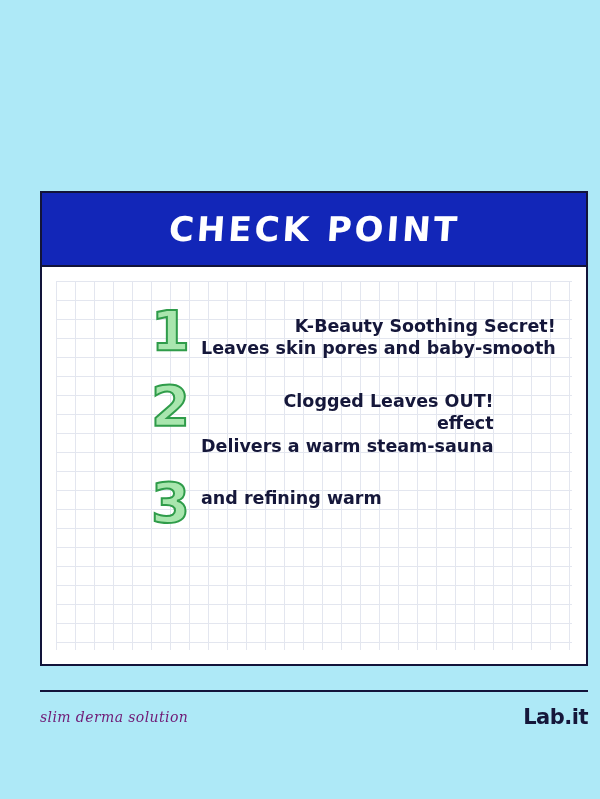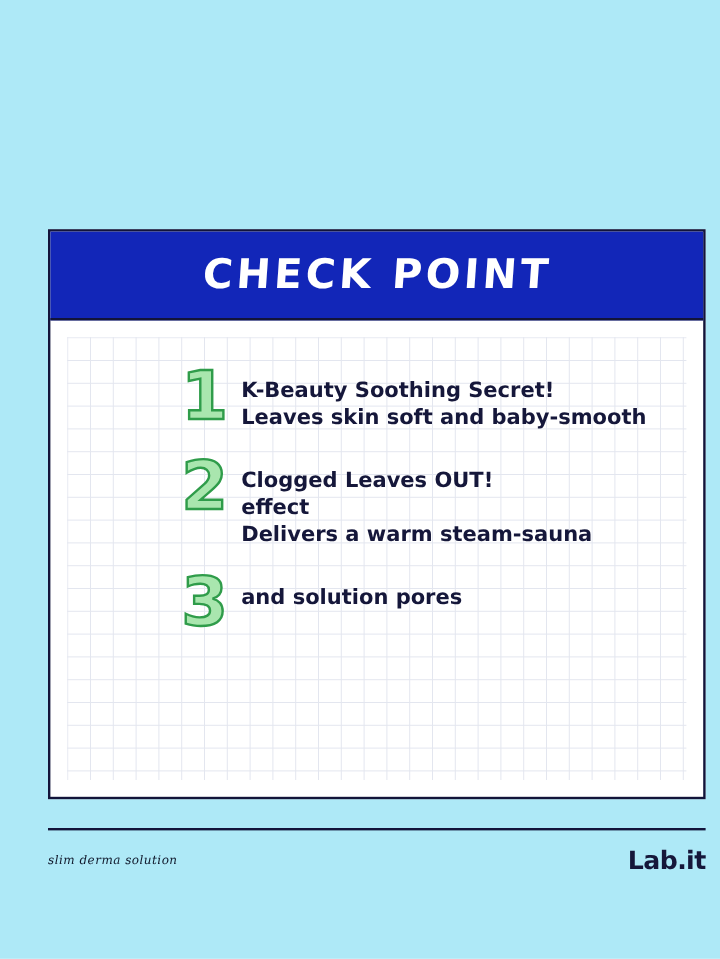--- a/index.html
+++ b/index.html
@@ -111,20 +111,21 @@
   .point-text {
     font-family: "DejaVu Sans", sans-serif;
     font-size: 17.5px;
     font-weight: bold;
     color: #15173a;
     line-height: 1.28;
     padding-top: 4px;
   }
   .point-text div {
     white-space: nowrap;
+    text-align: right;
   }
 
   
   .footer-rule {
     position: absolute;
     left: 26px;
     top: 676px;
     width: 548px;
     height: 2px;
     background: #12143a;
@@ -135,22 +136,22 @@
     top: 686px;
     width: 548px;
     height: 34px;
     display: flex;
     align-items: center;
     justify-content: space-between;
   }
   .footer-left {
     font-family: "DejaVu Serif", serif;
     font-style: italic;
-    font-size: 10px;
-    color: #0f172a;
+    font-size: 14px;
+    color: #701a75;
     letter-spacing: 0.4px;
   }
   .footer-right {
     font-family: "DejaVu Sans", sans-serif;
     font-size: 21px;
     font-weight: bold;
     color: #15173a;
     letter-spacing: -0.5px;
     text-align: center;
   }
@@ -169,37 +170,37 @@
 
       <div class="card-body">
         <div class="grid-area">
 
           <div class="points">
 
             <div class="point-row">
               <div class="point-num">1</div>
               <div class="point-text">
                 <div>K-Beauty Soothing Secret!</div>
-                <div>Leaves skin soft and baby-smooth</div>
+                <div>Leaves skin pores and baby-smooth</div>
               </div>
             </div>
 
             <div class="point-row">
               <div class="point-num">2</div>
               <div class="point-text">
                 <div>Clogged Leaves OUT!</div>
                 <div>effect</div>
                 <div>Delivers a warm steam-sauna</div>
               </div>
             </div>
 
             <div class="point-row">
               <div class="point-num">3</div>
               <div class="point-text">
-                <div>and solution pores</div>
+                <div>and refining warm</div>
               </div>
             </div>
 
           </div>
 
         </div>
       </div>
 
     </div>
 

